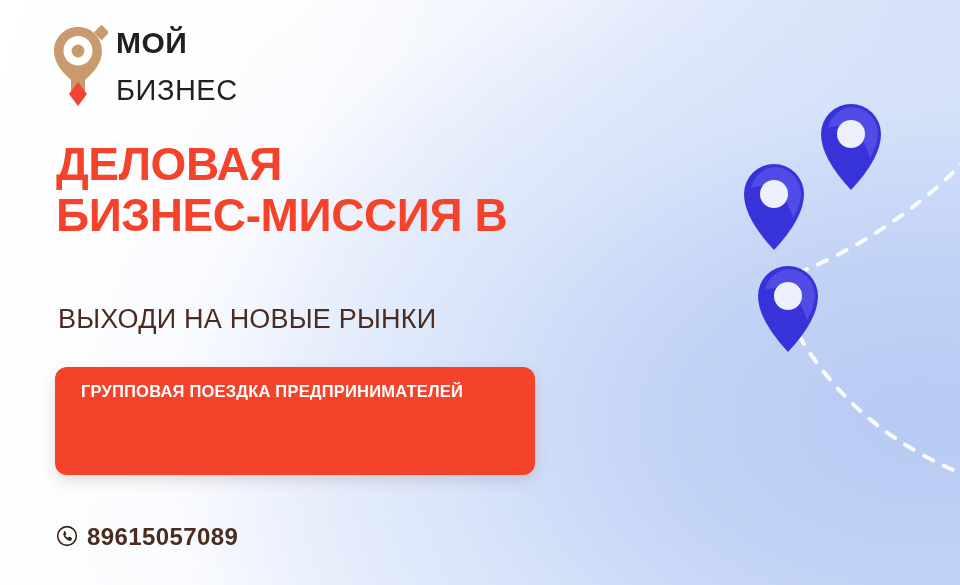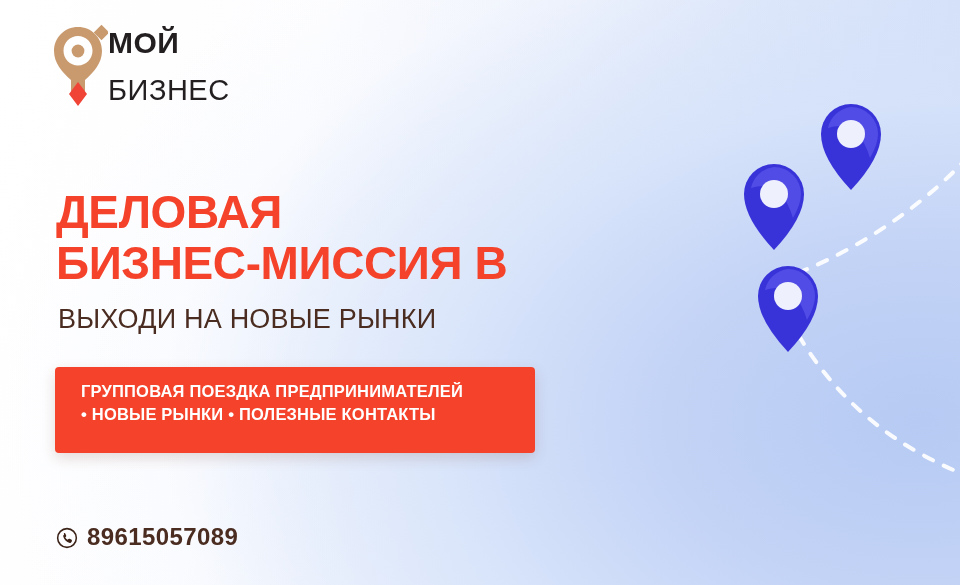--- a/index.html
+++ b/index.html
@@ -22,21 +22,21 @@
     position:absolute;
     left:566px; top:44px;
     width:430px; height:430px;
     pointer-events:none;
   }
   .globe-svg{display:block;width:100%;height:100%;overflow:visible;}
 
   
   .logo{
     position:absolute; left:52px; top:22px;
-    display:flex; align-items:flex-start; 
+    display:flex; align-items:flex-start; gap:8px;
   }
   .logo-mark{width:56px;height:88px;flex:0 0 auto;}
   .logo-text{padding-top:6px;}
   .logo-l1{
     font-size:30px;font-weight:bold;letter-spacing:0.5px;
     color:#231f20;line-height:0.98;
   }
   .logo-l2{
     font-size:29px;font-weight:normal;letter-spacing:0.5px;
     color:#231f20;line-height:1.02;margin-top:19px;
@@ -48,57 +48,56 @@
 
   
   .headline{
     position:absolute; left:56px; top:139px;
     color:#f4432a;
     font-size:46px;
     font-weight:bold;
     line-height:51px;
     letter-spacing:-0.4px;
     white-space:nowrap;
-    margin-top:48px;
   }
   .headline .hl-line{display:block;}
 
   .subhead{
     position:absolute; left:58px; top:306px;
     color:#4a2c20;
     font-size:27px;
     font-weight:normal;
     letter-spacing:0.2px;
     line-height:1;
     white-space:nowrap;
   }
 
   
   .infobox{
     position:absolute; left:55px; top:367px;
-    width:480px; height:86px;
+    width:480px; height:108px;
     background:#f4432a;
-    border-radius:4px;
+    border-radius:12px;
     box-shadow:0 5px 14px rgba(120,60,40,0.18);
     box-sizing:border-box;
     padding:13px 0 0 26px;
   }
   .infobox-line{
     color:#ffffff;
     font-size:16.5px;
     font-weight:bold;
     letter-spacing:0.2px;
     line-height:23px;
     white-space:nowrap;
   }
 
   
   .phone{
     position:absolute; left:56px; top:525px;
-    display:flex; align-items:flex-end; gap:9px;
+    display:flex; align-items:flex-start; gap:9px;
   }
   .phone-icon{width:22px;height:22px;flex:0 0 auto;}
   .phone-num{
     color:#4a2c20;
     font-size:24px;
     font-weight:bold;
     letter-spacing:0.4px;
     line-height:1;
   }
 </style>
@@ -205,21 +204,20 @@
 
   <div class="headline">
     <span class="hl-line">ДЕЛОВАЯ</span>
     <span class="hl-line">БИЗНЕС-МИССИЯ В</span>
   </div>
 
   <div class="subhead">ВЫХОДИ НА НОВЫЕ РЫНКИ</div>
 
   <div class="infobox">
     <div class="infobox-line">ГРУППОВАЯ ПОЕЗДКА ПРЕДПРИНИМАТЕЛЕЙ</div>
-    <div class="infobox-line">• НОВЫЕ РЫНКИ • ПОЛЕЗНЫЕ КОНТАКТЫ</div>
   </div>
 
   <div class="phone">
     <svg class="phone-icon" viewBox="0 0 24 24" xmlns="http://www.w3.org/2000/svg">
       <circle cx="12" cy="12" r="10.2" fill="none" stroke="#3b2318" stroke-width="1.7"></circle>
       <path d="M8.6 6.7 c0.7 -0.3 1.4 0 1.7 0.7 l0.8 1.8 c0.25 0.6 0.05 1.25 -0.45 1.6 l-0.6 0.45
                c0.5 1.2 1.5 2.2 2.7 2.75 l0.45 -0.6 c0.35 -0.5 1 -0.7 1.6 -0.45 l1.8 0.8
                c0.7 0.3 1 1 0.7 1.7 l-0.45 1 c-0.3 0.7 -1.05 1.05 -1.8 0.9
                c-3.6 -0.7 -6.5 -3.6 -7.2 -7.2 c-0.15 -0.75 0.2 -1.5 0.9 -1.8 z" fill="#3b2318"></path>
     </svg>

